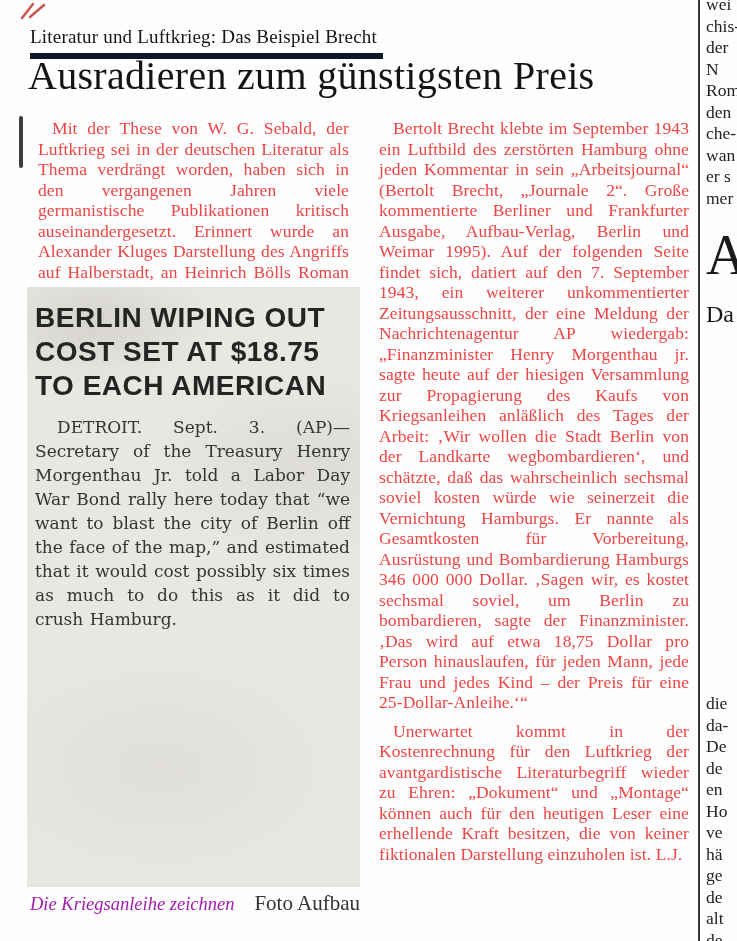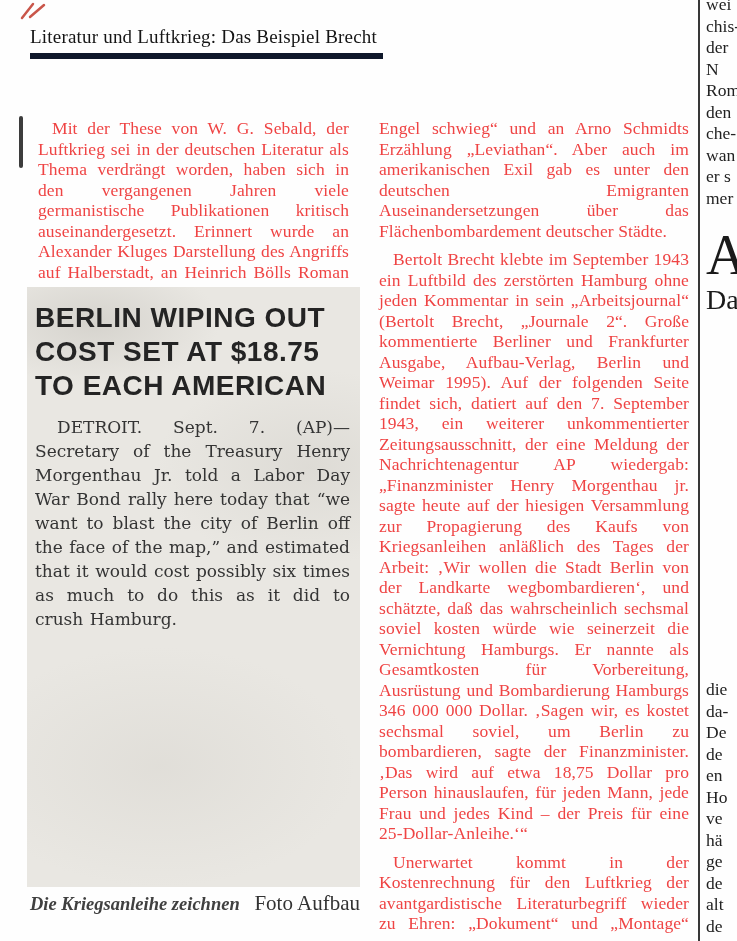--- a/index.html
+++ b/index.html
@@ -59,72 +59,72 @@
     margin:0 0 6px 0;
     font-family:"DejaVu Serif", serif;
     font-size:17px;line-height:24px;color:#343434;
     text-align:justify;text-indent:22px;word-spacing:1px;
   }
   
   .caption-row{
     position:absolute;left:30px;top:891px;width:330px;
     display:flex;justify-content:space-between;align-items:baseline;
   }
-  .caption{font-style:italic;font-size:18.5px;color:#404040;font-weight:bold;}
+  .caption{font-style:italic;font-size:18.5px;color:#a21caf;}
   .credit{font-size:21px;color:#333;}
   
   .rule-v{position:absolute;left:698px;top:0;width:2px;height:941px;background:#383838;}
   
   .col3{
     position:absolute;left:706px;top:-6px;width:31px;height:950px;
     overflow:hidden;text-align:left;
   }
   .frag{font-size:17.5px;line-height:21.5px;white-space:nowrap;color:#222;}
   .frag-A{font-size:56px;line-height:64px;margin-top:14px;color:#1a1a1a;white-space:nowrap;}
-  .frag-Da{font-size:28px;line-height:26px;color:#1a1a1a;white-space:nowrap;}
+  .frag-Da{font-size:24px;line-height:26px;margin-top:14px;color:#1a1a1a;white-space:nowrap;}
   .frag-group-mid{margin-top:16px;margin-left:41px;}
   .frag-group-bottom{margin-top:6px;}
 </style>
 </head>
 <body>
 
 <div class="page">
 
   <svg class="red-mark" viewBox="0 0 30 20" xmlns="http://www.w3.org/2000/svg">
     <path d="M2 17 L13 3" stroke="#c0392b" stroke-width="2.5" fill="none" stroke-linecap="round"></path>
     <path d="M10 16 L24 4" stroke="#c0392b" stroke-width="2.5" fill="none" stroke-linecap="round"></path>
   </svg>
 
   <div class="scan-artifact"></div>
 
   <div class="kicker">Literatur und Luftkrieg: Das Beispiel Brecht</div>
 
+  <h1 class="headline">Ausradieren zum günstigsten Preis</h1>
 
   <div class="col col1">
     <p class="body indent">Mit der These von W. G. Sebald, der Luftkrieg sei in der deutschen Literatur als Thema verdrängt worden, haben sich in den vergangenen Jahren viele germanistische Publikationen kritisch auseinandergesetzt. Erinnert wurde an Alexander Kluges Darstellung des Angriffs auf Halberstadt, an Heinrich Bölls Roman „Der</p>
   </div>
 
   <div class="clipping">
     <div class="clip-headline">
         <div class="clip-headline-line">BERLIN WIPING OUT</div>
         <div class="clip-headline-line">COST SET AT $18.75</div>
         <div class="clip-headline-line">TO EACH AMERICAN</div>
       </div>
     <div class="clip-body">
-        <p class="clip-para">DETROIT. Sept. 7. (AP)— Secretary of the Treasury Henry Morgenthau Jr. told a Labor Day War Bond rally here today that “we want to blast the city of Berlin off the face of the map,” and estimated that it would cost possibly six times as much to do this as it did to crush Hamburg.</p>
+        <p class="clip-para">DETROIT. Sept. 3. (AP)— Secretary of the Treasury Henry Morgenthau Jr. told a Labor Day War Bond rally here today that “we want to blast the city of Berlin off the face of the map,” and estimated that it would cost possibly six times as much to do this as it did to crush Hamburg.</p>
       </div>
   </div>
 
   <div class="caption-row">
     <span class="caption">Die Kriegsanleihe zeichnen</span>
     <span class="credit">Foto Aufbau</span>
   </div>
 
   <div class="col col2">
-    <p class="body">Engel schwieg“ und an Arno Schmidts Erzählung „Leviathan“. Aber auch im amerikanischen Exil gab es unter den deutschen Emigranten Auseinandersetzungen über das Flächenbombardement deutscher Städte.</p>
     <p class="body indent">Bertolt Brecht klebte im September 1943 ein Luftbild des zerstörten Hamburg ohne jeden Kommentar in sein „Arbeitsjournal“ (Bertolt Brecht, „Journale 2“. Große kommentierte Berliner und Frankfurter Ausgabe, Aufbau-Verlag, Berlin und Weimar 1995). Auf der folgenden Seite findet sich, datiert auf den 7. September 1943, ein weiterer unkommentierter Zeitungsausschnitt, der eine Meldung der Nachrichtenagentur AP wiedergab: „Finanzminister Henry Morgenthau jr. sagte heute auf der hiesigen Versammlung zur Propagierung des Kaufs von Kriegsanleihen anläßlich des Tages der Arbeit: ‚Wir wollen die Stadt Berlin von der Landkarte wegbombardieren‘, und schätzte, daß das wahrscheinlich sechsmal soviel kosten würde wie seinerzeit die Vernichtung Hamburgs. Er nannte als Gesamtkosten für Vorbereitung, Ausrüstung und Bombardierung Hamburgs 346 000 000 Dollar. ‚Sagen wir, es kostet sechsmal soviel, um Berlin zu bombardieren, sagte der Finanzminister. ‚Das wird auf etwa 18,75 Dollar pro Person hinauslaufen, für jeden Mann, jede Frau und jedes Kind – der Preis für eine 25-Dollar-Anleihe.‘“</p>
     <p class="body indent">Unerwartet kommt in der Kostenrechnung für den Luftkrieg der avantgardistische Literaturbegriff wieder zu Ehren: „Dokument“ und „Montage“ können auch für den heutigen Leser eine erhellende Kraft besitzen, die von keiner fiktionalen Darstellung einzuholen ist.  L.J.</p>
   </div>
 
   <div class="rule-v"></div>
 
   <div class="col3">
     <div>
         <div class="frag">wei</div>
         <div class="frag">chis-</div>

